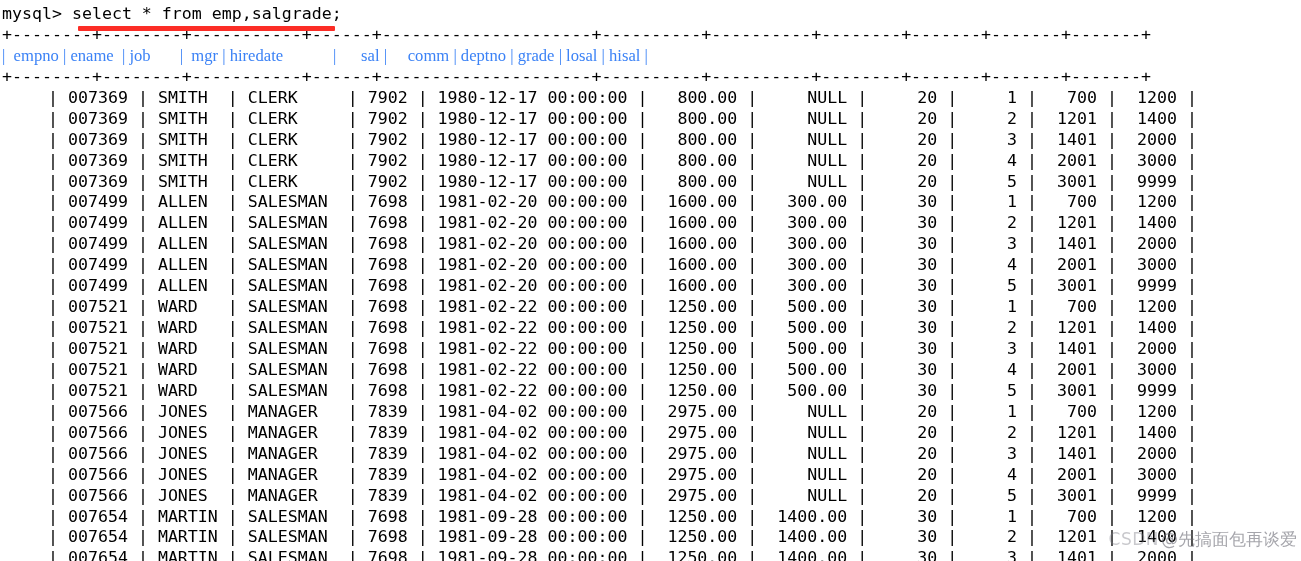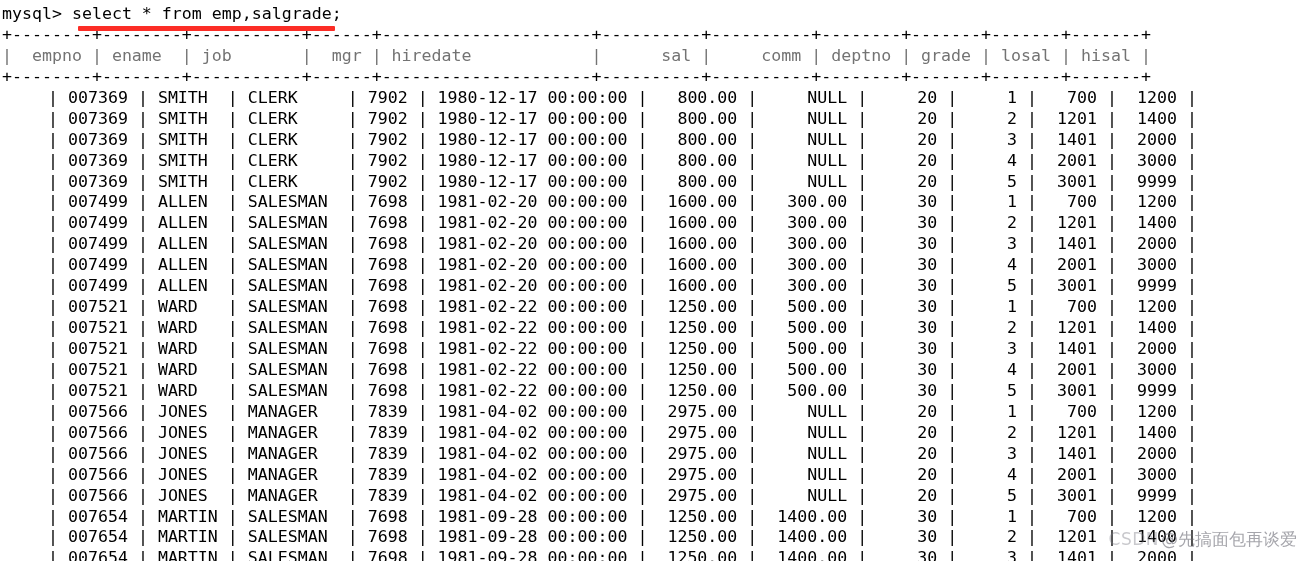--- a/index.html
+++ b/index.html
@@ -37,21 +37,21 @@
     line-height: 20.95px;
     color: #000000;
   }
   .tline {
     white-space: pre;
     height: 20.95px;
     font-family: "DejaVu Sans Mono", "Liberation Mono", monospace;
   }
   .prompt-line { color: #000000; }
   .rule-line { color: #000000; }
-  .head-line { color: #737373; }
+  .head-line { color: #3b82f6; font-family: Liberation Serif, serif; }
   .data-line { color: #000000; margin-left: 46px; }
   #red-underline {
     position: absolute;
     left: 78px;
     top: 26px;
     width: 257px;
     height: 5px;
     background: #fc2d26;
     border-radius: 1px;
   }

